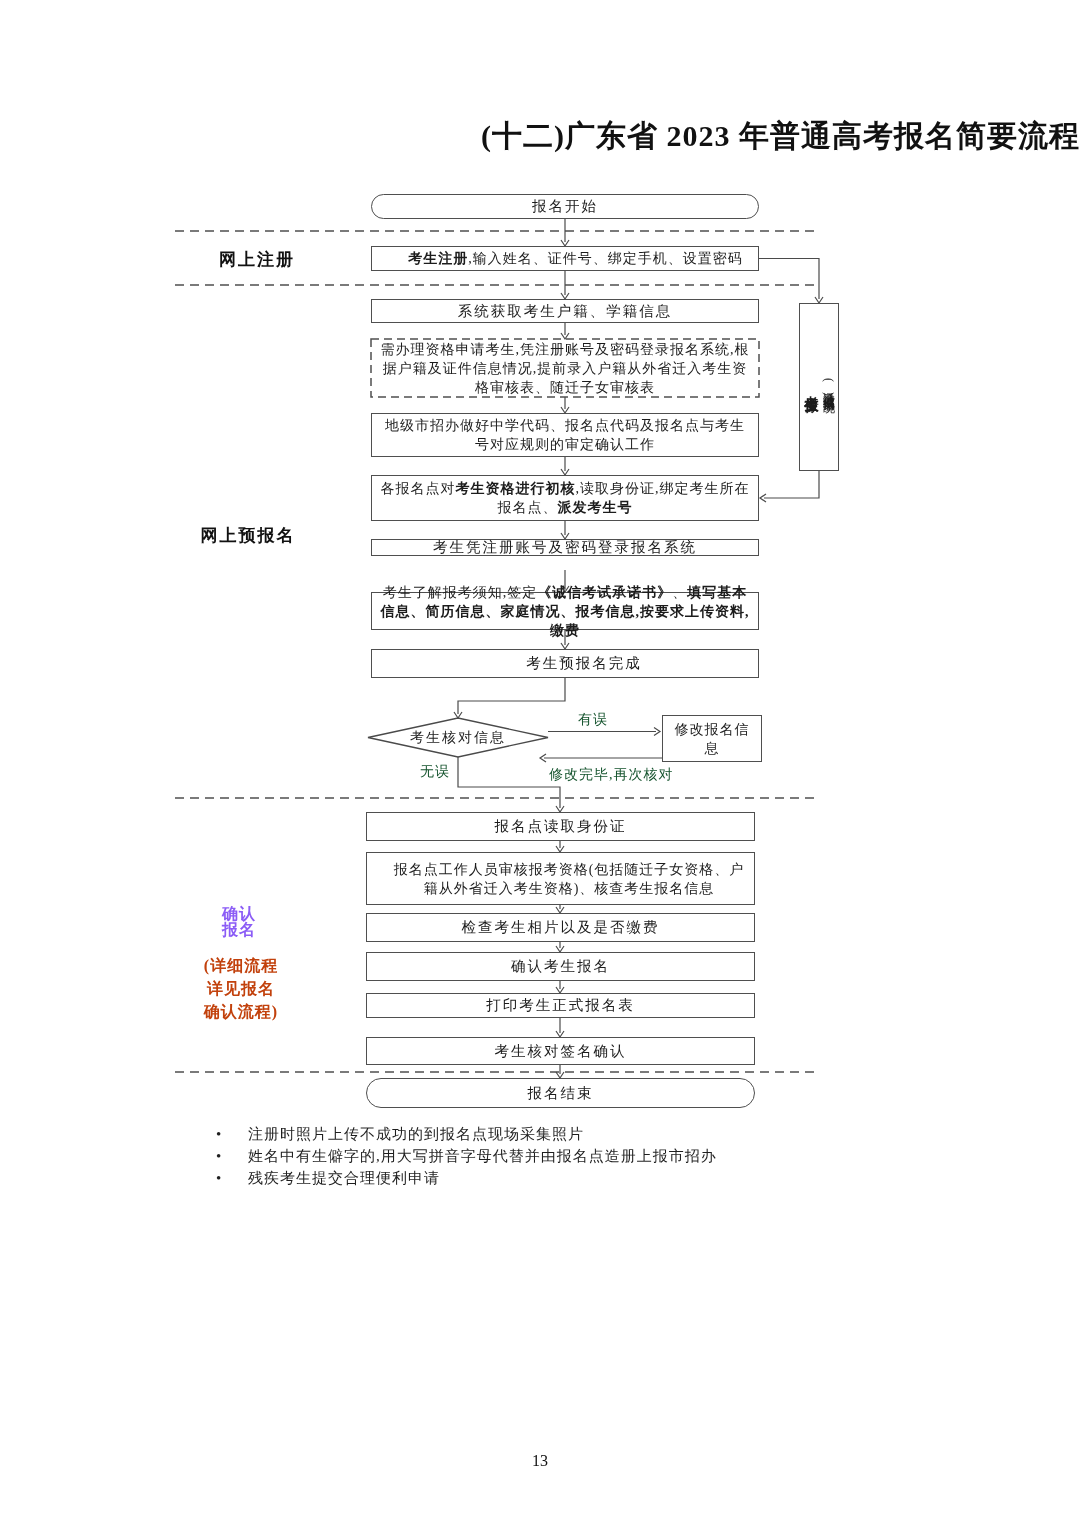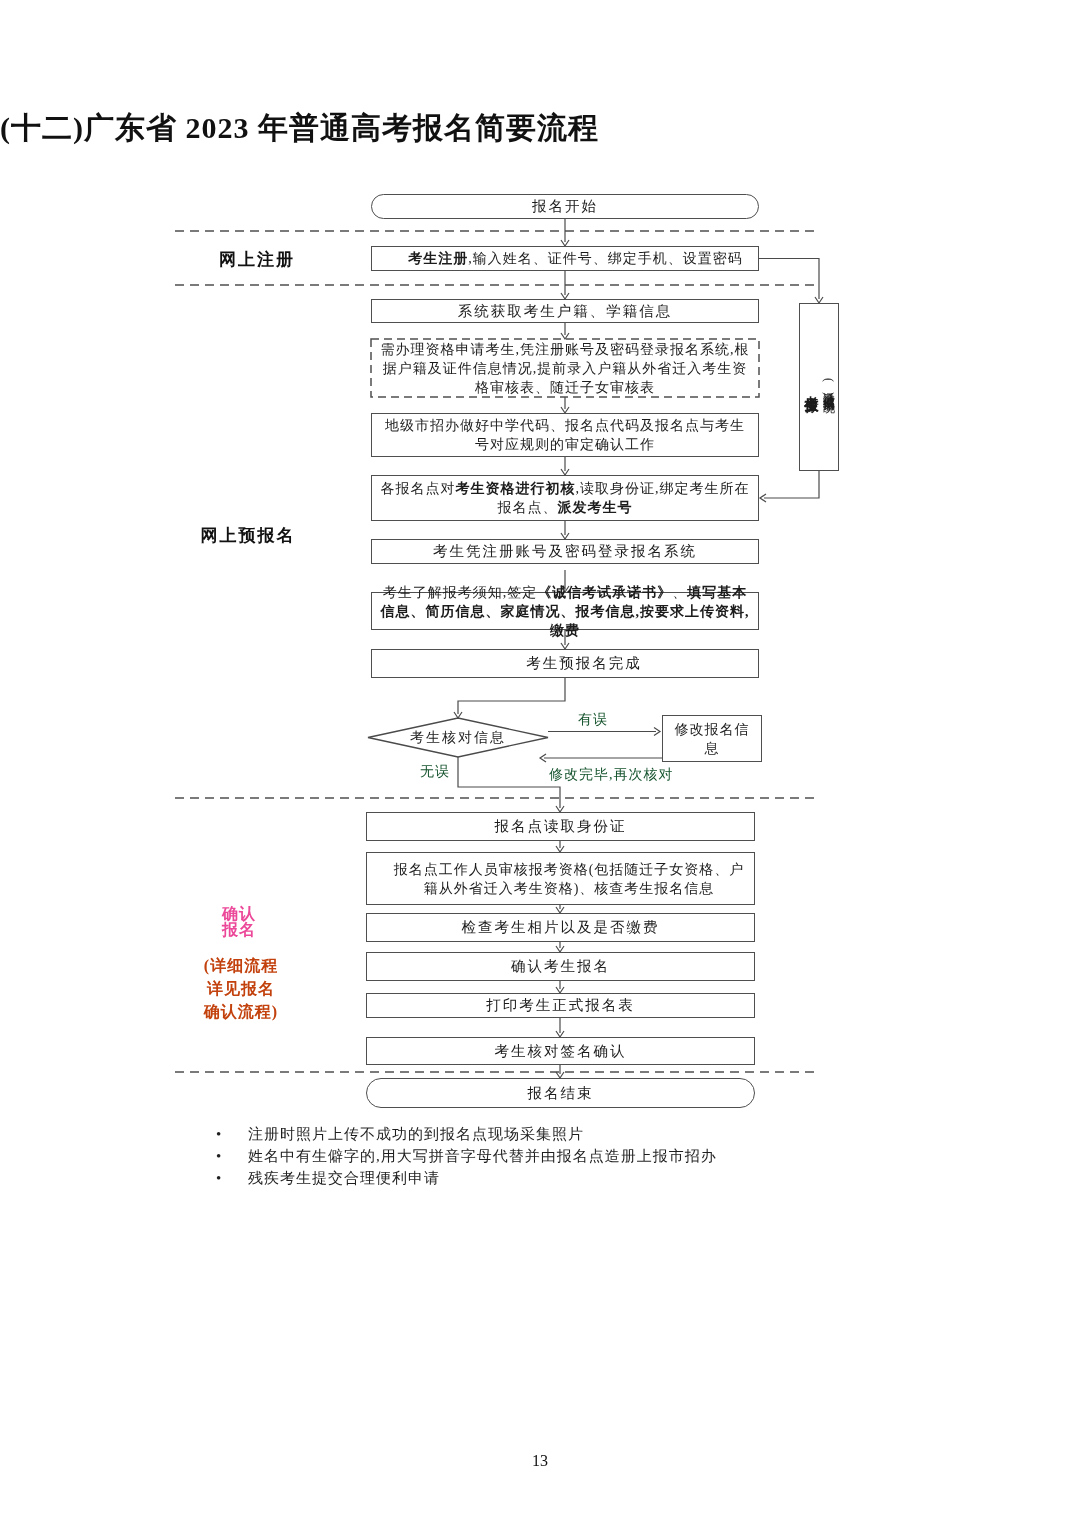--- a/index.html
+++ b/index.html
@@ -1,26 +1,26 @@
 <!DOCTYPE html>
 <html><head>
 <meta charset="utf-8">
 <style>
   html,body{margin:0;padding:0;background:#ffffff;}
   body{width:1080px;height:1529px;position:relative;font-family:"Liberation Serif",serif;color:#1c1c1c;}
   .abs{position:absolute;box-sizing:border-box;}
-  .title{left:0;right:0;top:108px;text-align:left;font-size:30px;font-weight:bold;letter-spacing:1px;color:#111;}
+  .title{left:0;right:0;top:116px;text-align:right;font-size:30px;font-weight:bold;letter-spacing:1px;color:#111;}
   .box{border:1.6px solid #4f4f4f;background:#fff;display:flex;align-items:center;justify-content:center;
        text-align:center;font-size:14px;letter-spacing:1px;line-height:19px;padding:1px 6px;}
   .oneline{font-size:14.5px;letter-spacing:2px;}
   .noborder{border:none;background:transparent;}
   .stadium-s{border-radius:13px;}
   .stadium-e{border-radius:15px;}
   .sidelabel{font-weight:bold;font-size:17px;letter-spacing:2px;text-align:center;color:#111;}
-  .sidelabel2{font-weight:bold;font-size:16px;letter-spacing:1px;text-align:center;color:#ec4899;line-height:16px;}
+  .sidelabel2{font-weight:bold;font-size:16px;letter-spacing:1px;text-align:center;color:#8b5cf6;line-height:16px;}
   .noteline{font-weight:bold;font-size:16px;letter-spacing:1px;text-align:center;color:#c2410c;line-height:23px;}
   .edgelabel{font-size:14px;letter-spacing:1px;color:#14532d;}
   .diamond-text{display:flex;align-items:center;justify-content:center;font-size:14px;letter-spacing:2px;}
   .camera{border:1.4px solid #4f4f4f;background:#fff;}
   .vtext{position:absolute;top:0;height:100%;writing-mode:vertical-rl;display:flex;align-items:center;justify-content:center;}
   .vtext.paren{right:1px;font-size:12px;letter-spacing:1px;}
   .vtext.camname{left:2px;font-size:14px;font-weight:bold;letter-spacing:1px;}
   .notes{left:212px;top:1124px;width:620px;font-size:15px;letter-spacing:1px;color:#1f1f1f;}
   .note-item{display:flex;line-height:20px;margin-bottom:2px;}
   .note-bullet{width:32px;flex:0 0 32px;text-align:left;padding-left:4px;}
@@ -100,21 +100,21 @@
 <div class="abs box oneline stadium-s" style="left:371px;top:194px;width:388px;height:25px;">报名开始</div>
 <div class="abs box" style="left:371px;top:246px;width:388px;height:25px;">
     <span><span style="font-weight: bold; margin-left: 21px;">考生注册</span><span>,输入姓名、证件号、绑定手机、设置密码</span></span>
   </div>
 <div class="abs box oneline" style="left:371px;top:299px;width:388px;height:24px;">系统获取考生户籍、学籍信息</div>
 <div class="abs box noborder" style="left:371px;top:339px;width:388px;height:58px;">需办理资格申请考生,凭注册账号及密码登录报名系统,根据户籍及证件信息情况,提前录入户籍从外省迁入考生资格审核表、随迁子女审核表</div>
 <div class="abs box" style="left:371px;top:413px;width:388px;height:44px;">地级市招办做好中学代码、报名点代码及报名点与考生号对应规则的审定确认工作</div>
 <div class="abs box" style="left:371px;top:475px;width:388px;height:46px;">
     <span><span>各报名点对</span><span style="font-weight: bold;">考生资格进行初核</span><span>,读取身份证,绑定考生所在报名点、</span><span style="font-weight: bold;">派发考生号</span></span>
   </div>
-<div class="abs box oneline" style="left:371px;top:539px;width:388px;height:25px;">考生凭注册账号及密码登录报名系统</div>
+<div class="abs box oneline" style="left:371px;top:539px;width:388px;height:17px;">考生凭注册账号及密码登录报名系统</div>
 <div class="abs box" style="left:371px;top:592px;width:388px;height:38px;">
     <span><span>考生了解报考须知,签定</span><span style="font-weight: bold;">《诚信考试承诺书》</span><span>、</span><span style="font-weight: bold;">填写基本信息、简历信息、家庭情况、报考信息,按要求上传资料,缴费</span></span>
   </div>
 <div class="abs box oneline" style="left:371px;top:649px;width:388px;height:29px;padding-left:44px;">考生预报名完成</div>
 
 <div class="abs diamond-text" style="left:368px;top:718px;width:180px;height:39px;">考生核对信息</div>
 <div class="abs box" style="left:662px;top:715px;width:100px;height:47px;font-size:14px;">修改报名信息</div>
 
 <div class="abs edgelabel" style="left:578px;top:711px;">有误</div>
 <div class="abs edgelabel" style="left:420px;top:763px;">无误</div>

